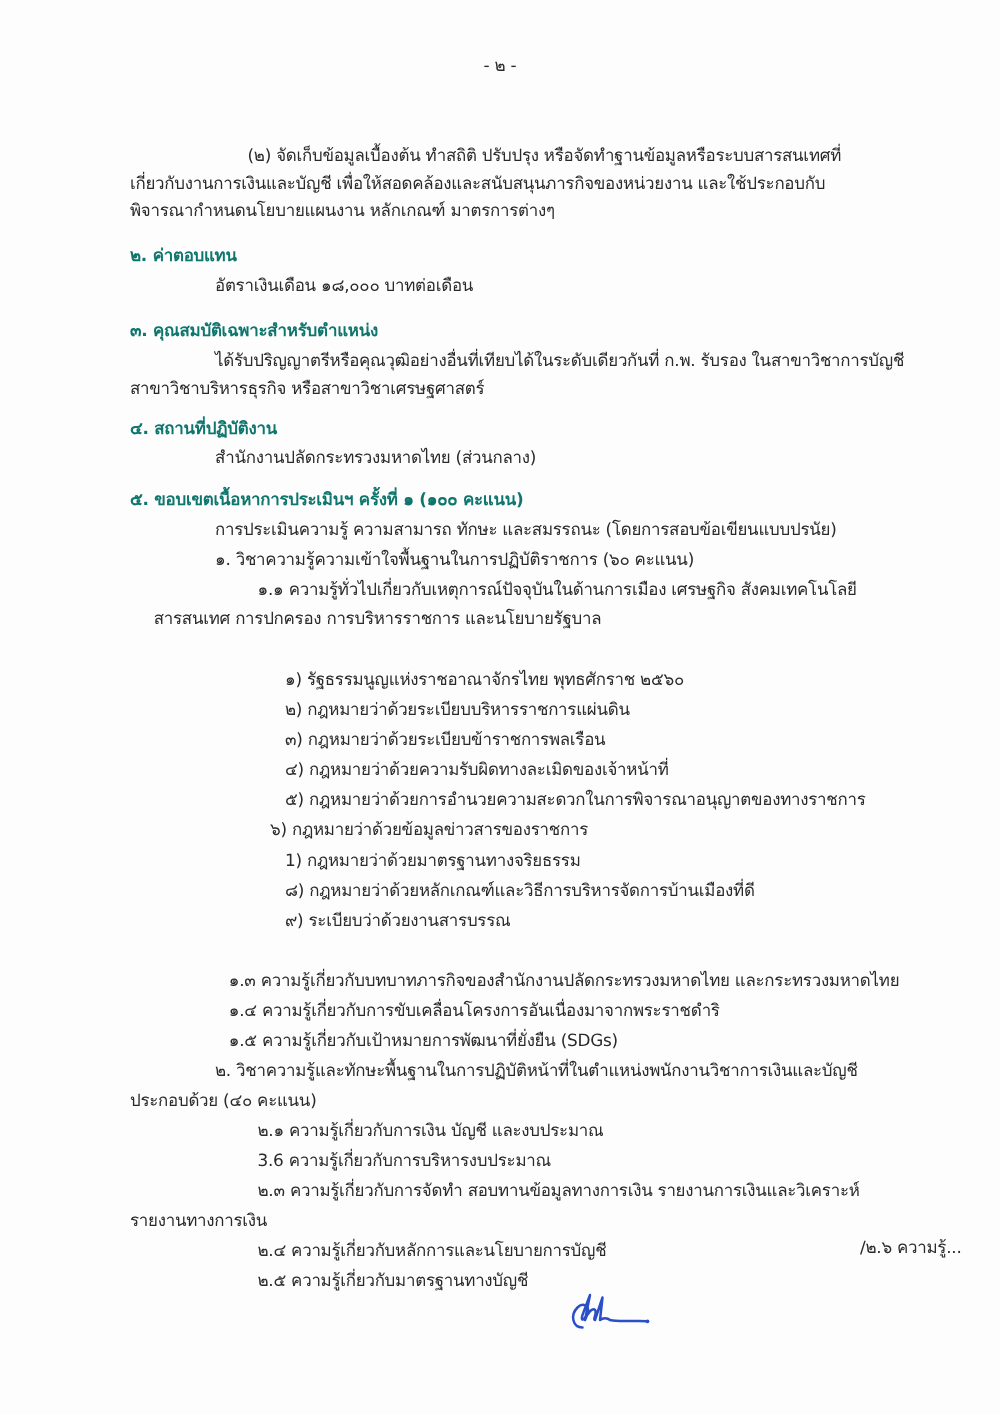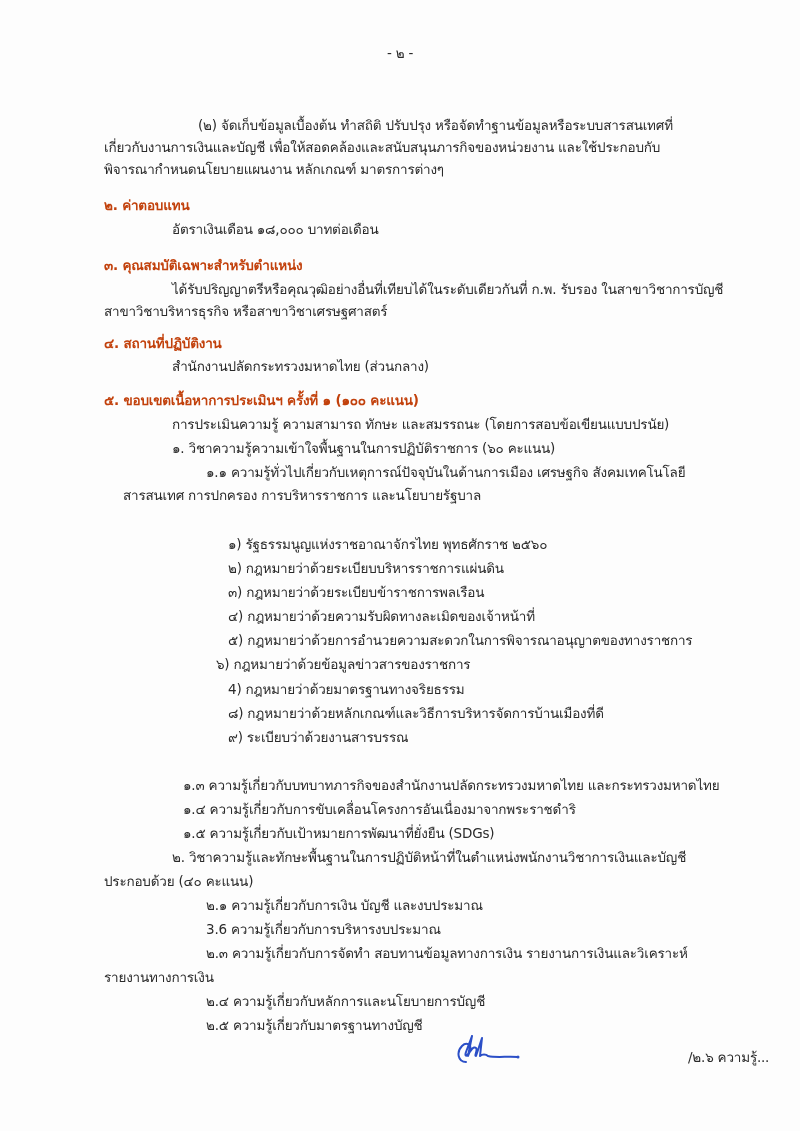--- a/index.html
+++ b/index.html
@@ -1,21 +1,21 @@
 <!DOCTYPE html>
 <html><head>
 <meta charset="utf-8">
 <style>
   html, body { margin: 0; padding: 0; background: #ffffff; }
   body { width: 800px; height: 1131px; position: relative; overflow: hidden;
          font-family: "DejaVu Sans", sans-serif; color: #2a2a2a; }
   .page { position: absolute; left: 0; top: 0; width: 800px; height: 1131px;
           background: #fdfdfd; }
   .line { position: absolute; font-size: 13.5px; white-space: nowrap; line-height: 18px; letter-spacing: -0.2px; }
-  .bold { font-weight: bold; color: #c2410c; }
+  .bold { font-weight: bold; color: #0f766e; }
   .center { left: 0; width: 800px; text-align: center; }
   .sig { position: absolute; left: 452px; top: 1032px; width: 70px; height: 34px; }
 </style>
 </head>
 <body>
 
 <div class="page">
 
   <div class="line center" style="top:44px;">- ๒ -</div>
 
@@ -38,21 +38,21 @@
   <div class="line" style="left:172px; top:439px;">๑. วิชาความรู้ความเข้าใจพื้นฐานในการปฏิบัติราชการ (๖๐ คะแนน)</div>
   <div class="line" style="left:206px; top:463px;">๑.๑ ความรู้ทั่วไปเกี่ยวกับเหตุการณ์ปัจจุบันในด้านการเมือง เศรษฐกิจ สังคมเทคโนโลยี</div>
   <div class="line" style="left:104px; top:486px;margin-left:19px;">สารสนเทศ การปกครอง การบริหารราชการ และนโยบายรัฐบาล</div>
 
   <div class="line" style="left:228px; top:535px;">๑) รัฐธรรมนูญแห่งราชอาณาจักรไทย พุทธศักราช ๒๕๖๐</div>
   <div class="line" style="left:228px; top:559px;">๒) กฎหมายว่าด้วยระเบียบบริหารราชการแผ่นดิน</div>
   <div class="line" style="left:228px; top:583px;">๓) กฎหมายว่าด้วยระเบียบข้าราชการพลเรือน</div>
   <div class="line" style="left:228px; top:607px;">๔) กฎหมายว่าด้วยความรับผิดทางละเมิดของเจ้าหน้าที่</div>
   <div class="line" style="left:228px; top:631px;">๕) กฎหมายว่าด้วยการอำนวยความสะดวกในการพิจารณาอนุญาตของทางราชการ</div>
   <div class="line" style="left:216px; top:655px;">๖) กฎหมายว่าด้วยข้อมูลข่าวสารของราชการ</div>
-  <div class="line" style="left:228px; top:680px;">4) กฎหมายว่าด้วยมาตรฐานทางจริยธรรม</div>
+  <div class="line" style="left:228px; top:680px;">1) กฎหมายว่าด้วยมาตรฐานทางจริยธรรม</div>
   <div class="line" style="left:228px; top:704px;">๘) กฎหมายว่าด้วยหลักเกณฑ์และวิธีการบริหารจัดการบ้านเมืองที่ดี</div>
   <div class="line" style="left:228px; top:728px;">๙) ระเบียบว่าด้วยงานสารบรรณ</div>
 
   <div class="line" style="left:183px; top:776px;">๑.๓ ความรู้เกี่ยวกับบทบาทภารกิจของสำนักงานปลัดกระทรวงมหาดไทย และกระทรวงมหาดไทย</div>
   <div class="line" style="left:183px; top:800px;">๑.๔ ความรู้เกี่ยวกับการขับเคลื่อนโครงการอันเนื่องมาจากพระราชดำริ</div>
   <div class="line" style="left:183px; top:824px;">๑.๕ ความรู้เกี่ยวกับเป้าหมายการพัฒนาที่ยั่งยืน (SDGs)</div>
 
   <div class="line" style="left:172px; top:848px;">๒. วิชาความรู้และทักษะพื้นฐานในการปฏิบัติหน้าที่ในตำแหน่งพนักงานวิชาการเงินและบัญชี</div>
   <div class="line" style="left:104px; top:872px;">ประกอบด้วย (๔๐ คะแนน)</div>
   <div class="line" style="left:206px; top:896px;">๒.๑ ความรู้เกี่ยวกับการเงิน บัญชี และงบประมาณ</div>
@@ -60,15 +60,15 @@
   <div class="line" style="left:206px; top:944px;">๒.๓ ความรู้เกี่ยวกับการจัดทำ สอบทานข้อมูลทางการเงิน รายงานการเงินและวิเคราะห์</div>
   <div class="line" style="left:104px; top:968px;">รายงานทางการเงิน</div>
   <div class="line" style="left:206px; top:992px;">๒.๔ ความรู้เกี่ยวกับหลักการและนโยบายการบัญชี</div>
   <div class="line" style="left:206px; top:1016px;">๒.๕ ความรู้เกี่ยวกับมาตรฐานทางบัญชี</div>
 
   <svg class="sig" viewBox="0 0 70 34">
     <path d="M14 30 C6 30 4 20 10 14 C14 10 20 12 18 18 C16 24 12 26 14 20 L20 4 L16 24 C18 18 22 14 24 16 C26 18 22 24 24 24 L30 6 L28 24 C30 22 34 22 36 24 C44 26 56 24 66 25" fill="none" stroke="#2b4fc7" stroke-width="2" stroke-linecap="round" stroke-linejoin="round"></path>
     <circle cx="66" cy="25" r="1.5" fill="#2b4fc7"></circle>
   </svg>
 
-  <div class="line" style="left:688px; top:1048px;">/๒.๖ ความรู้...</div>
+  <div class="line" style="left:688px; top:989px;">/๒.๖ ความรู้...</div>
 
 </div>
 
 </body></html>

